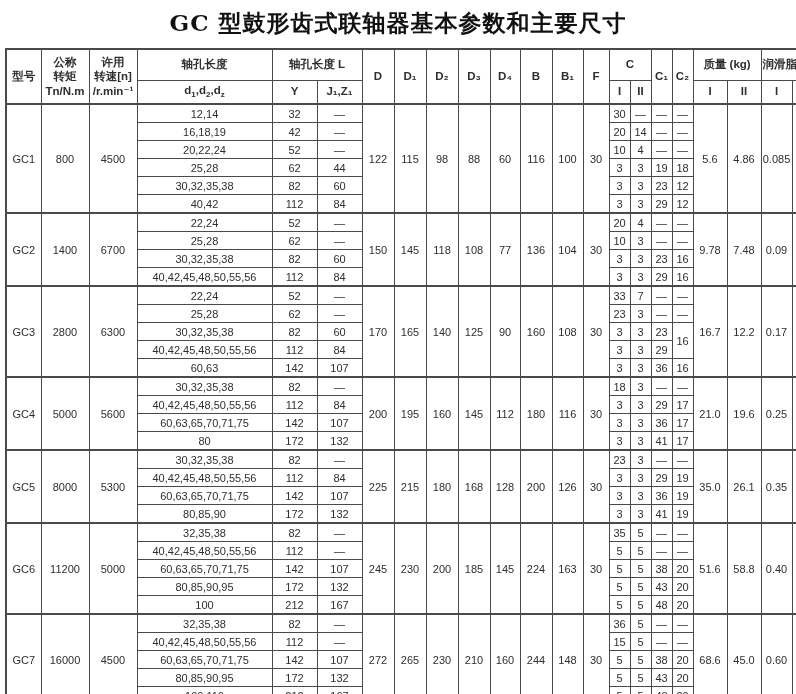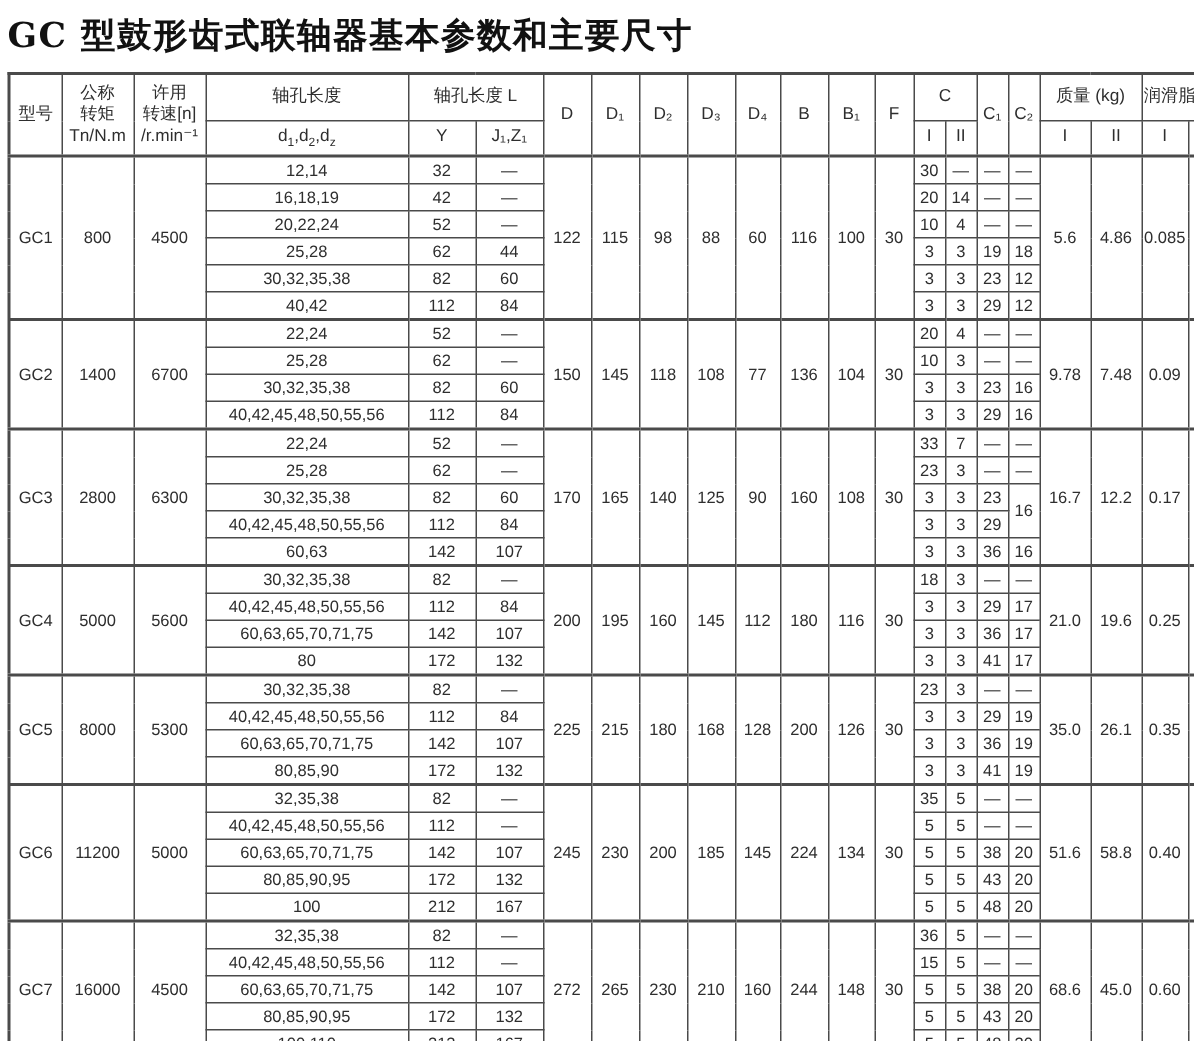--- a/index.html
+++ b/index.html
@@ -1,23 +1,23 @@
 <!DOCTYPE html>
 <html><head>
 <meta charset="utf-8">
 <style>
   html,body { margin:0; padding:0; background:#ffffff; }
   body { font-family:"Liberation Sans","DejaVu Sans",sans-serif; color:#2e2e2e; }
   .page { width:796px; height:694px; box-sizing:border-box; padding:2px 5px 4px 5px; background:#fff; }
   .title { font-family:"DejaVu Serif","Liberation Serif",serif; font-size:23px; font-weight:700;
-           text-align:left; margin:6px 0 9px 0; color:#111; letter-spacing:1px; white-space:nowrap; }
+           text-align:center; margin:6px 0 9px 0; color:#111; letter-spacing:1px; white-space:nowrap; }
   table.spec { border-collapse:collapse; table-layout:fixed; width:786px; border:2px solid #4a4a4a; }
   th, td { border:1px solid #4a4a4a; text-align:center; vertical-align:middle;
            padding:0 1px; overflow:hidden; white-space:nowrap; }
-  thead th { font-weight:400; font-size:11.5px; line-height:1.2; color:#2e2e2e; }
+  thead th { font-weight:700; font-size:11.5px; line-height:1.2; color:#2e2e2e; }
   tr.h1row th { height:30px; }
   tr.h2row th { height:22px; }
   tbody td { font-size:11px; height:17px; color:#2e2e2e; }
   tr.group-start td { border-top:2px solid #4a4a4a; }
   sub { font-size:8px; }
   .mline div { line-height:1.25; }
 </style>
 </head>
 <body>
 
@@ -378,21 +378,21 @@
           <td rowspan="5">5000</td>
           <td>32,35,38</td>
           <td>82</td>
           <td>—</td>
           <td rowspan="5">245</td>
           <td rowspan="5">230</td>
           <td rowspan="5">200</td>
           <td rowspan="5">185</td>
           <td rowspan="5">145</td>
           <td rowspan="5">224</td>
-          <td rowspan="5">134</td>
+          <td rowspan="5">163</td>
           <td rowspan="5">30</td>
           <td>35</td>
           <td>5</td>
           <td>—</td>
           <td>—</td>
           <td rowspan="5">51.6</td>
           <td rowspan="5">58.8</td>
           <td rowspan="5">0.40</td>
           <td rowspan="5">0.20</td>
         </tr>

